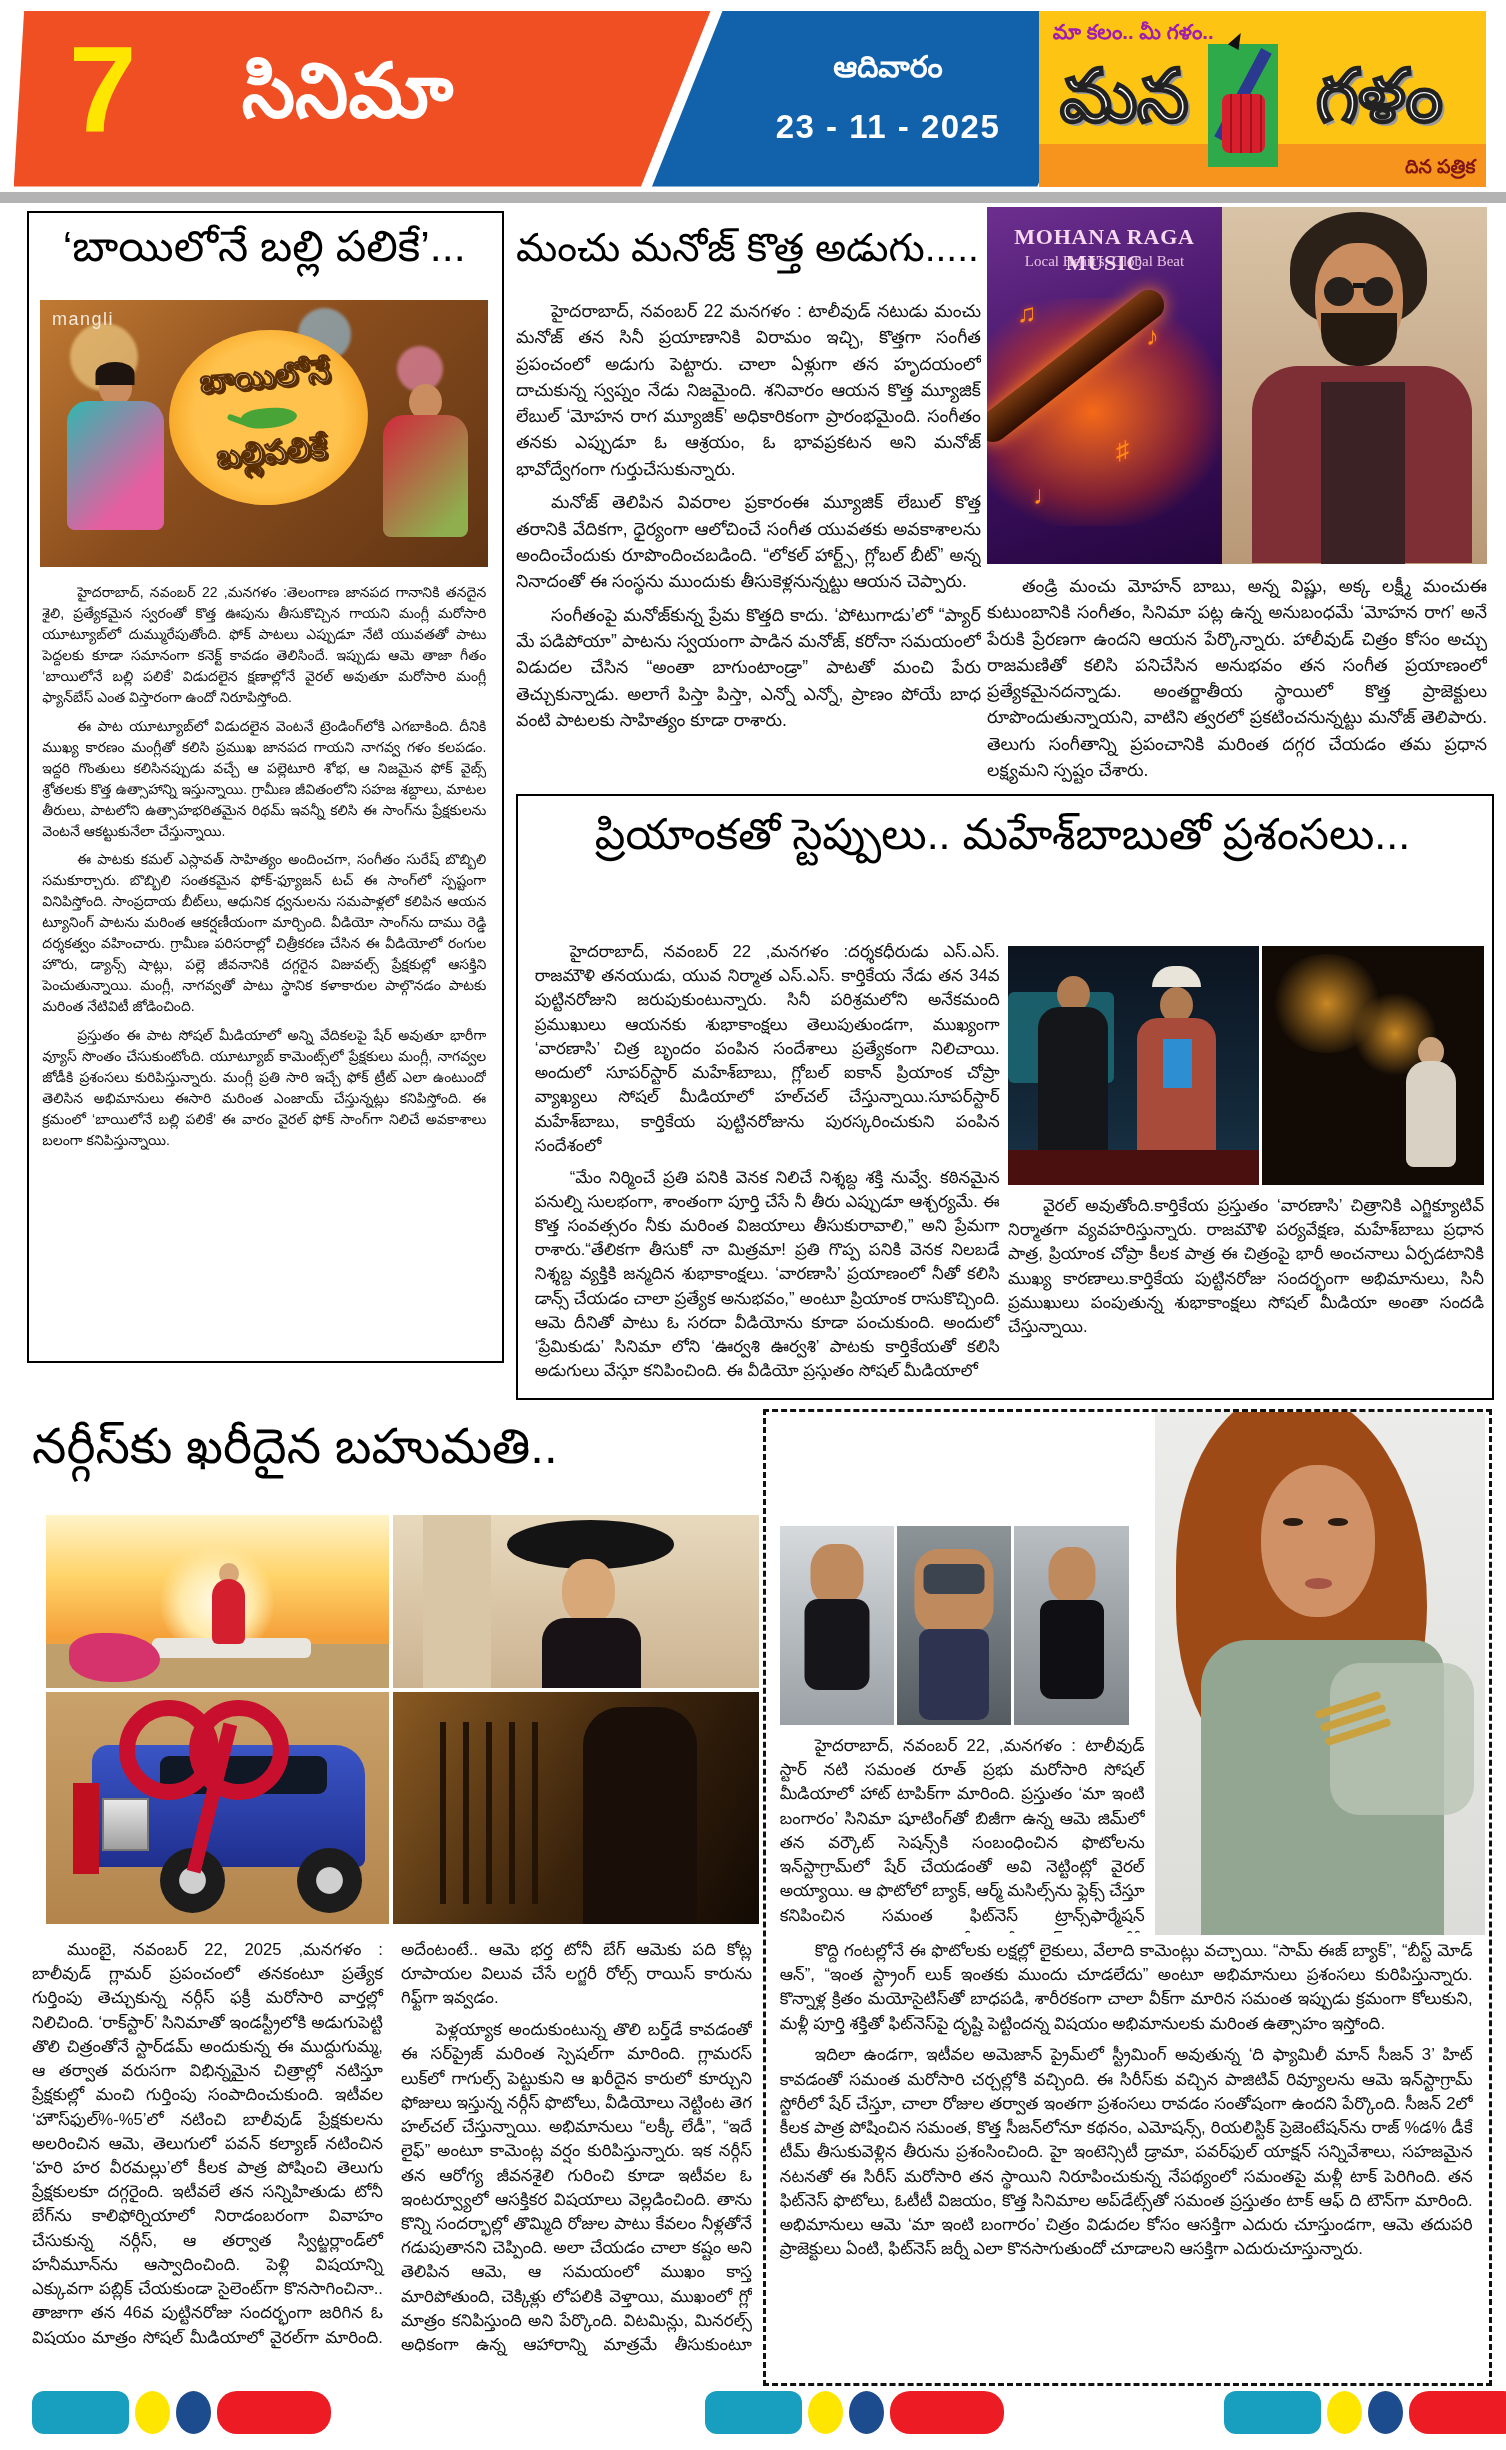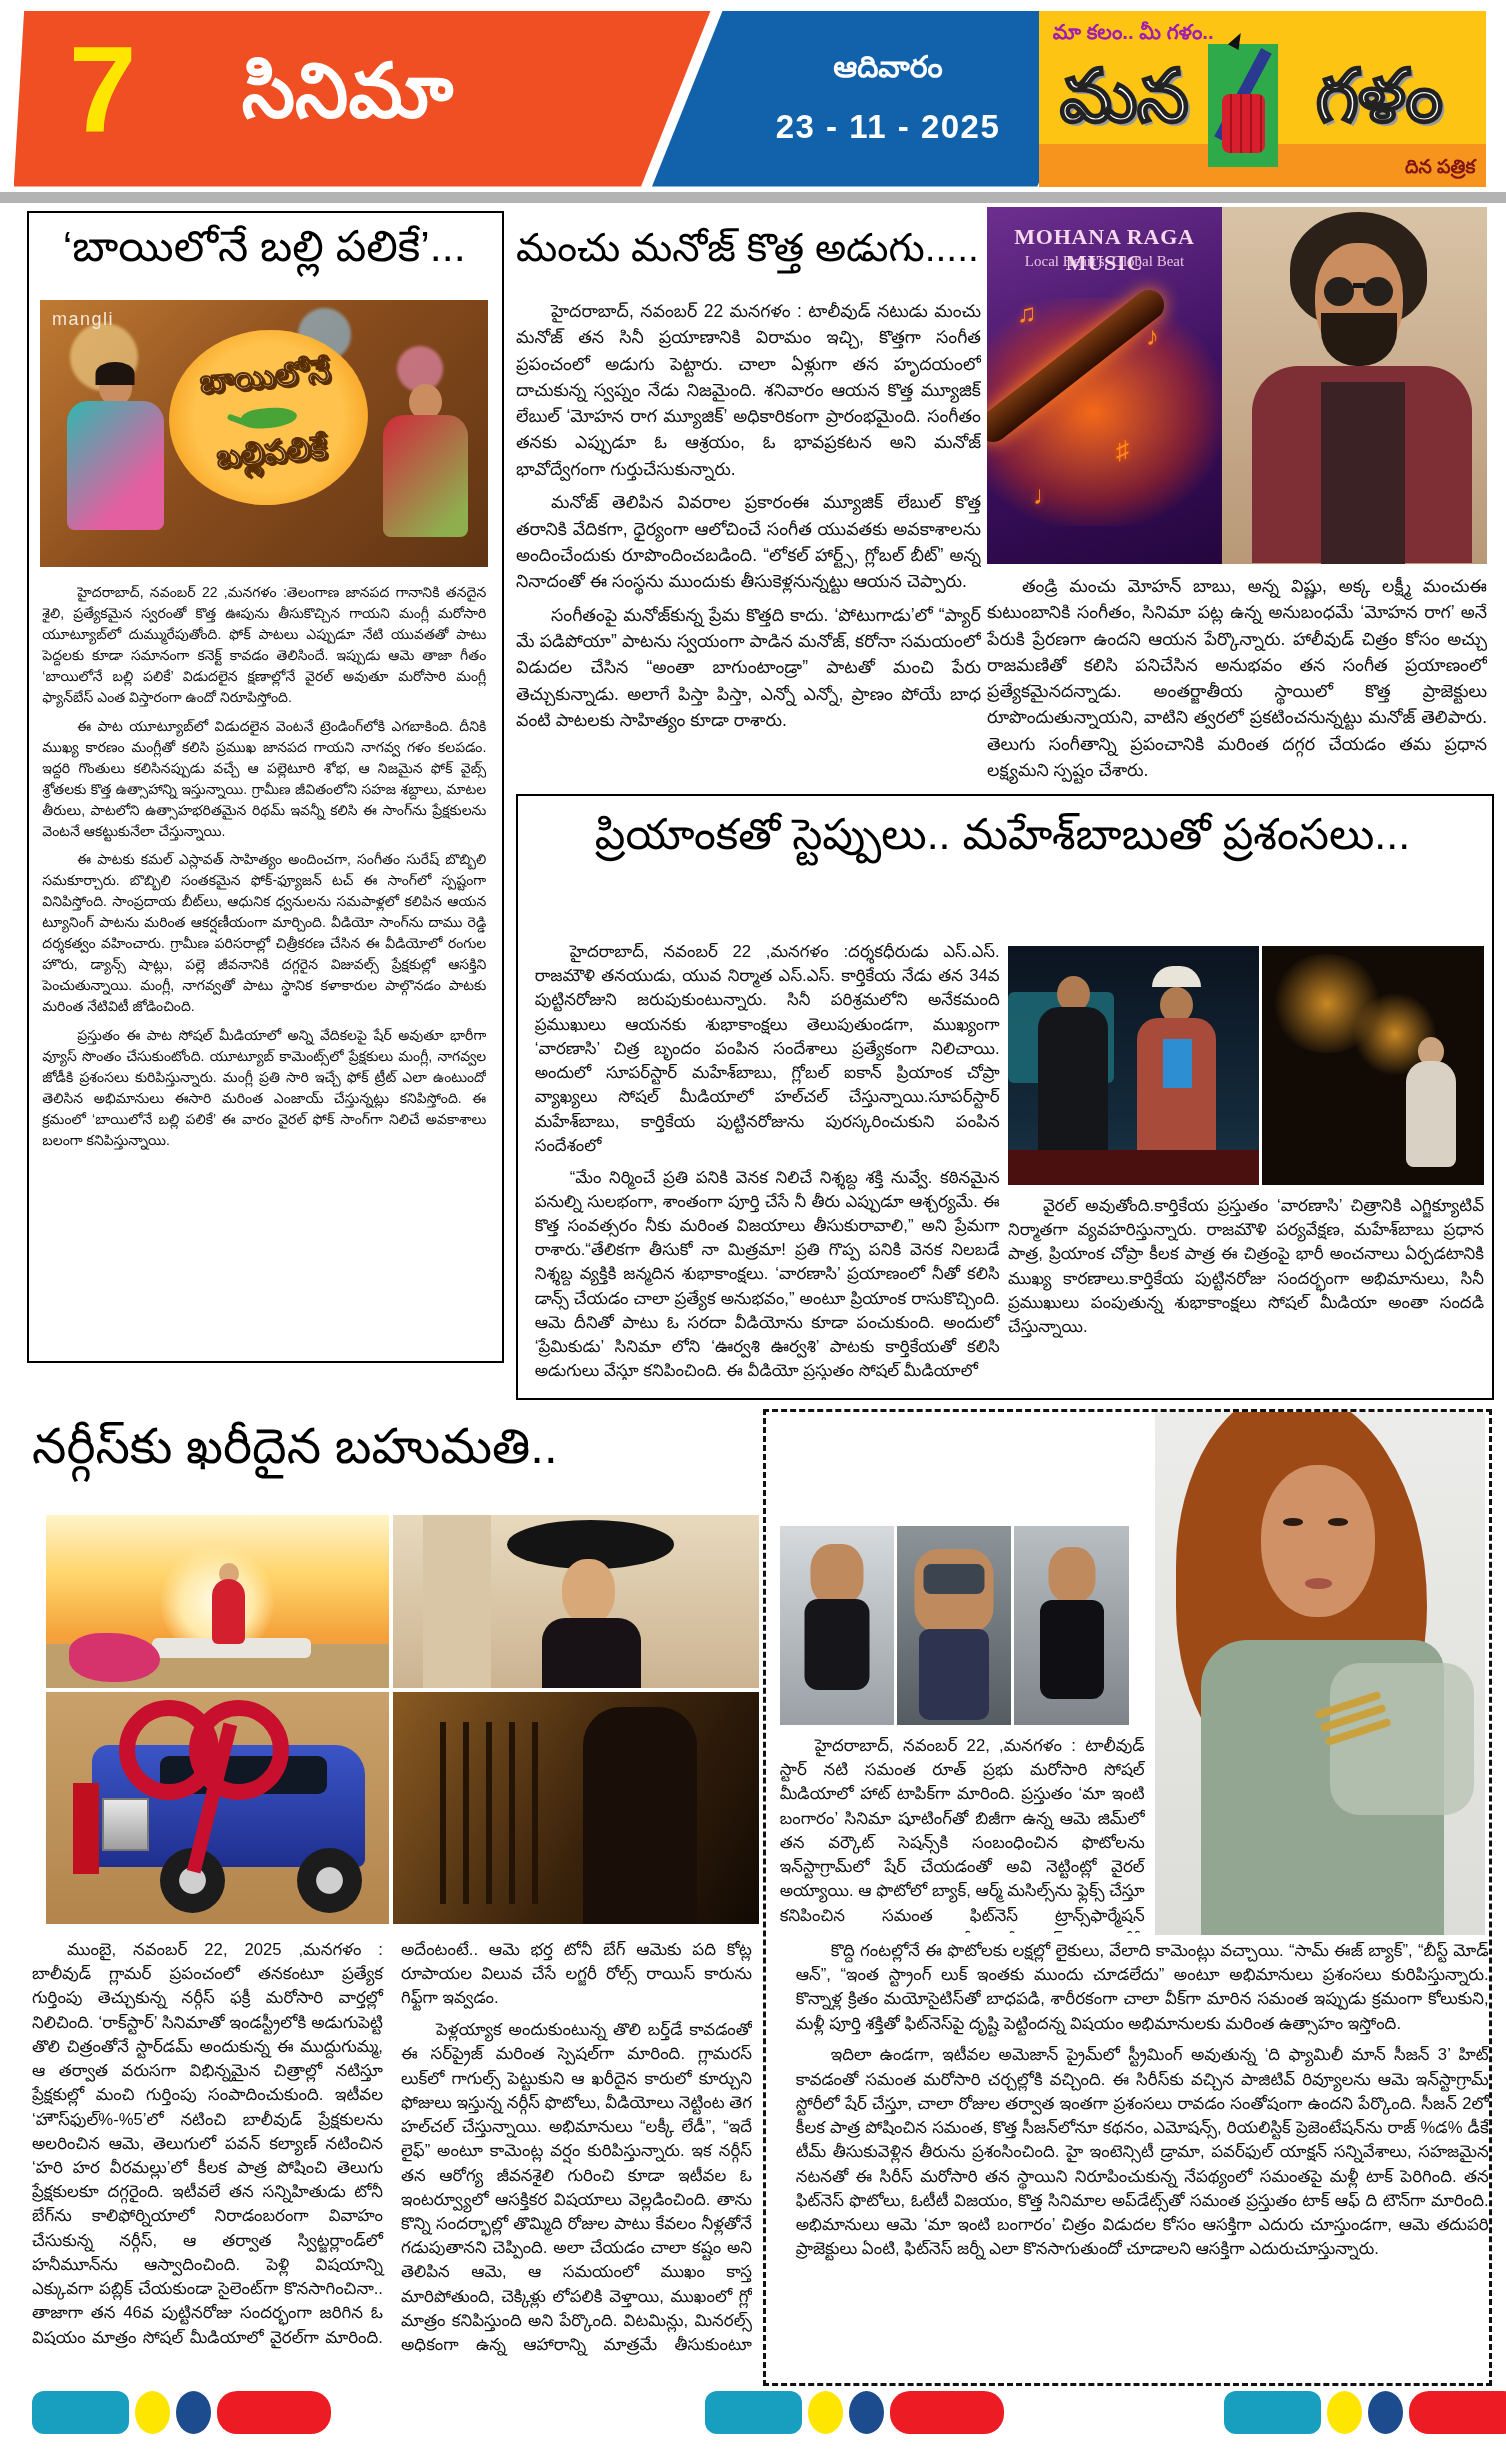--- a/index.html
+++ b/index.html
@@ -136,21 +136,21 @@
   .skin{background:#c08a5f;}
   .a5-portrait{position:absolute;left:389px;top:0px;width:330px;height:523px;overflow:hidden;background:linear-gradient(#ececea,#dcdcd8);}
   .sam-hair{position:absolute;left:21px;top:-23px;width:251px;height:395px;background:#9e4a17;border-radius:45% 55% 45% 45%;}
   .sam-face{position:absolute;left:106px;top:53px;width:114px;height:152px;background:#cf9165;border-radius:48%;}
   .sam-eye{position:absolute;width:20px;height:7.6px;background:#2a1b12;border-radius:50%;}
   .sam-lip{position:absolute;left:150px;top:166px;width:27px;height:10.6px;background:#a55446;border-radius:50%;}
   .sam-top{position:absolute;left:46px;top:228px;width:243px;height:296px;background:#93a692;border-radius:46px 30px 0 0;}
   .sam-sheer{position:absolute;left:175px;top:251px;width:144px;height:152px;background:#b9c4b4;opacity:.8;border-radius:30px;}
   .bangle{position:absolute;width:68px;height:7.6px;background:#c9a23f;border-radius:4.6px;}
   .a5-textA{position:absolute;left:13.7px;top:322px;width:365px;height:199px;}
-  .a5-textB{position:absolute;left:13.7px;top:527px;width:693px;height:416px;margin-left:16px;}
+  .a5-textB{position:absolute;left:13.7px;top:527px;width:693px;height:416px;}
 
   
   .pillgroup{top:2391px;height:43px;display:flex;align-items:center;gap:6px;}
   .p-teal{width:97px;height:43px;background:#189fc0;border-radius:12px;}
   .p-yellow{width:35px;height:43px;background:#ffe600;border-radius:50%;}
   .p-navy{width:35px;height:43px;background:#1c4b8e;border-radius:50%;}
   .p-red{width:114px;height:43px;background:#ed1c24;border-radius:20px;}
 </style>
 </head>
 <body>

